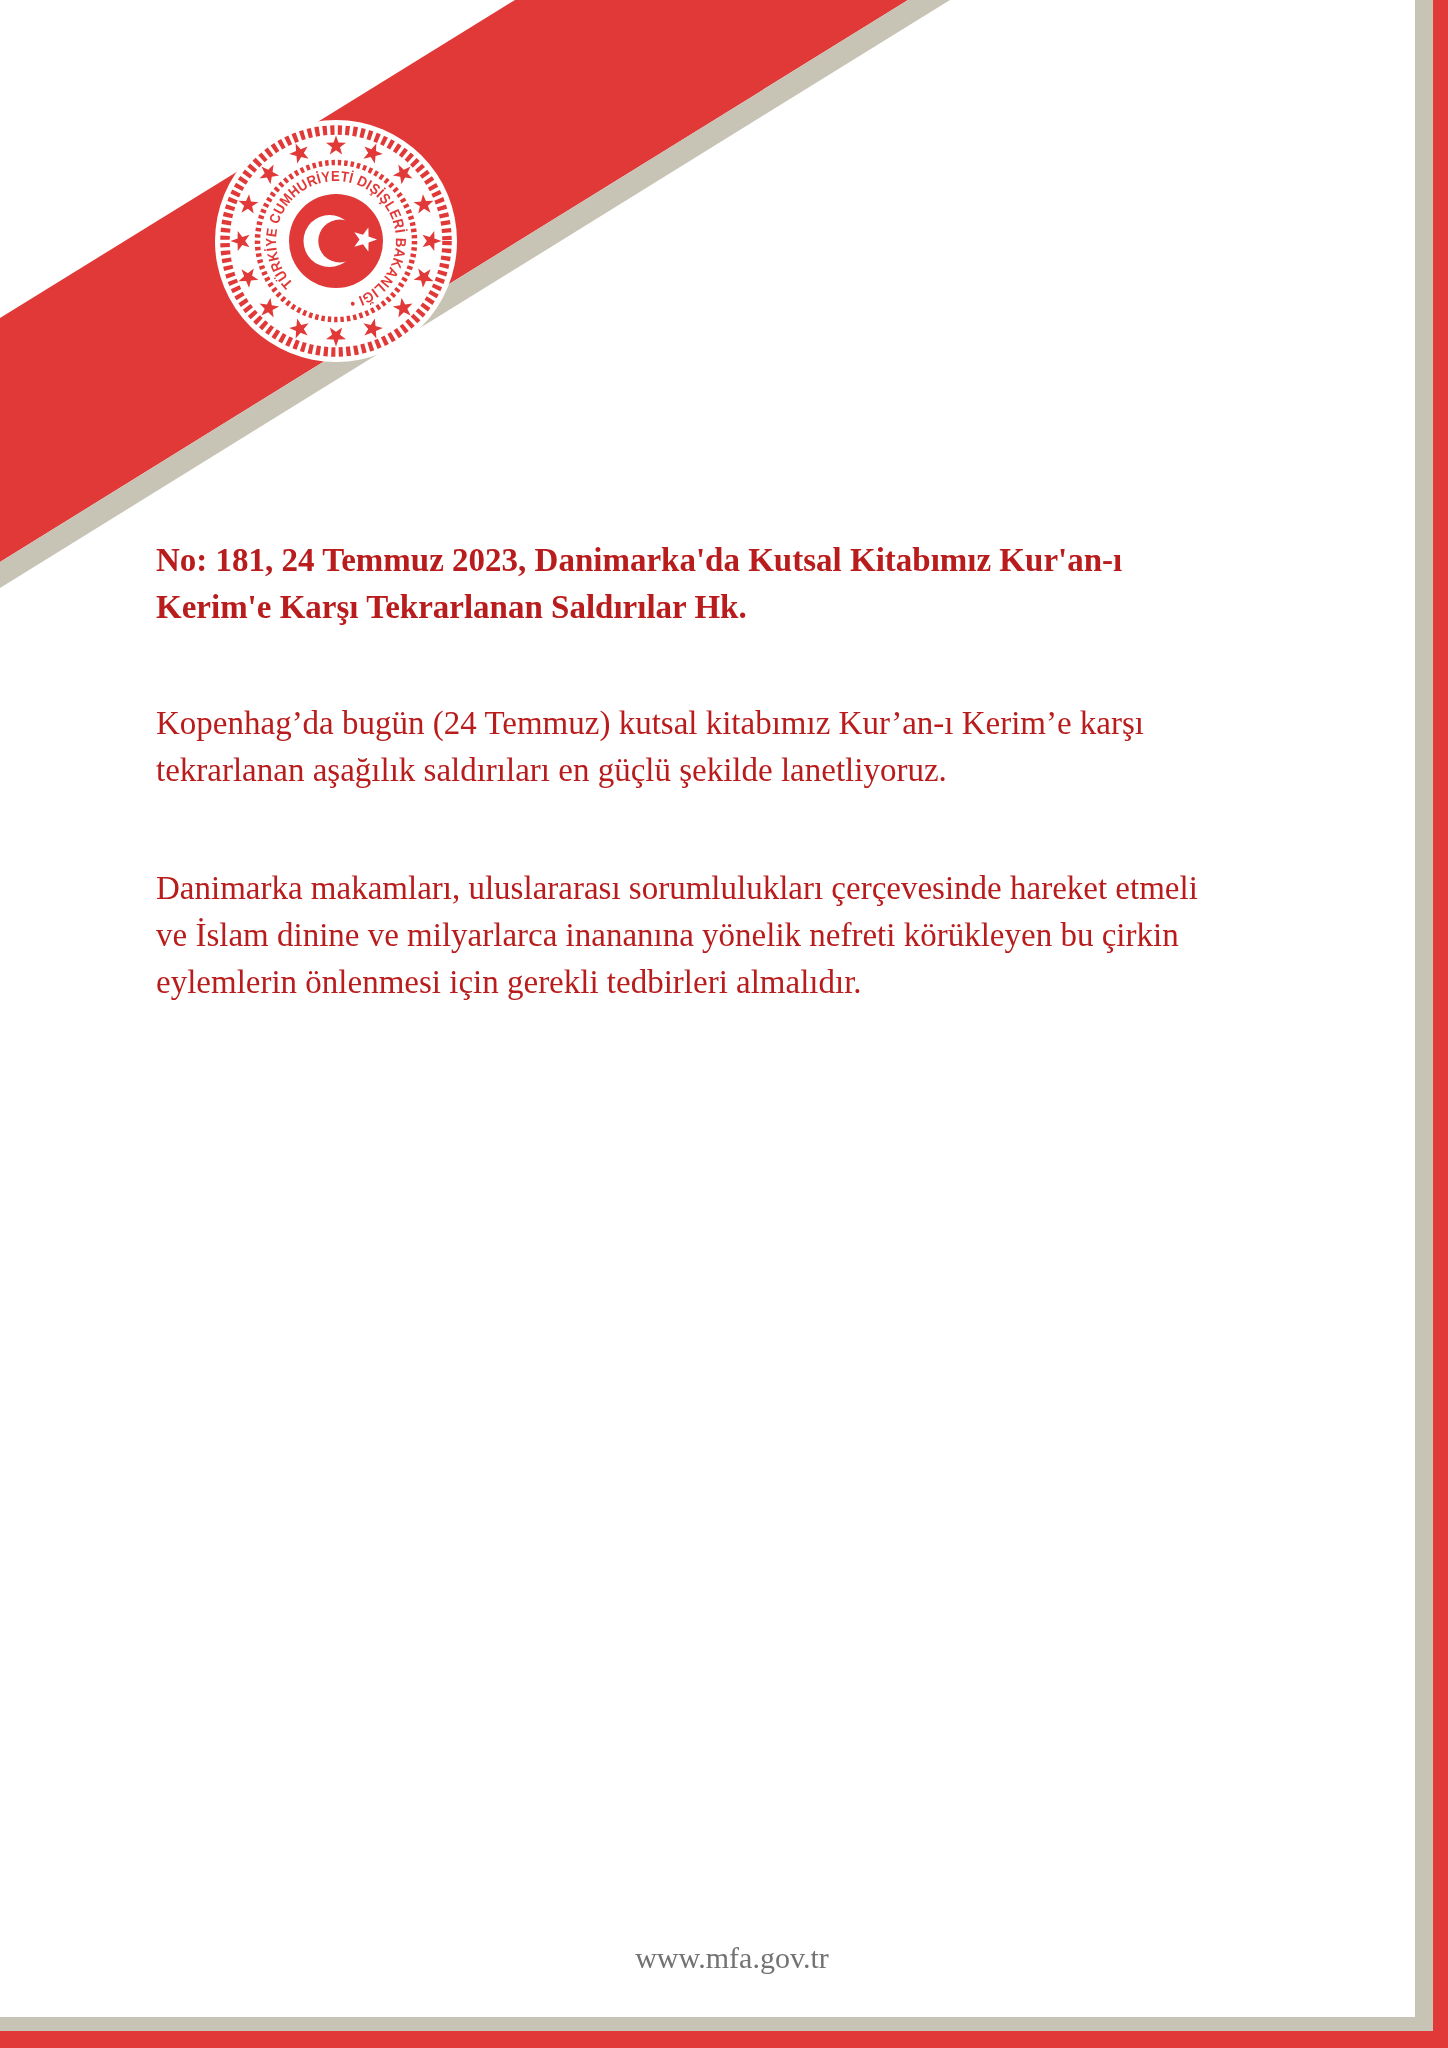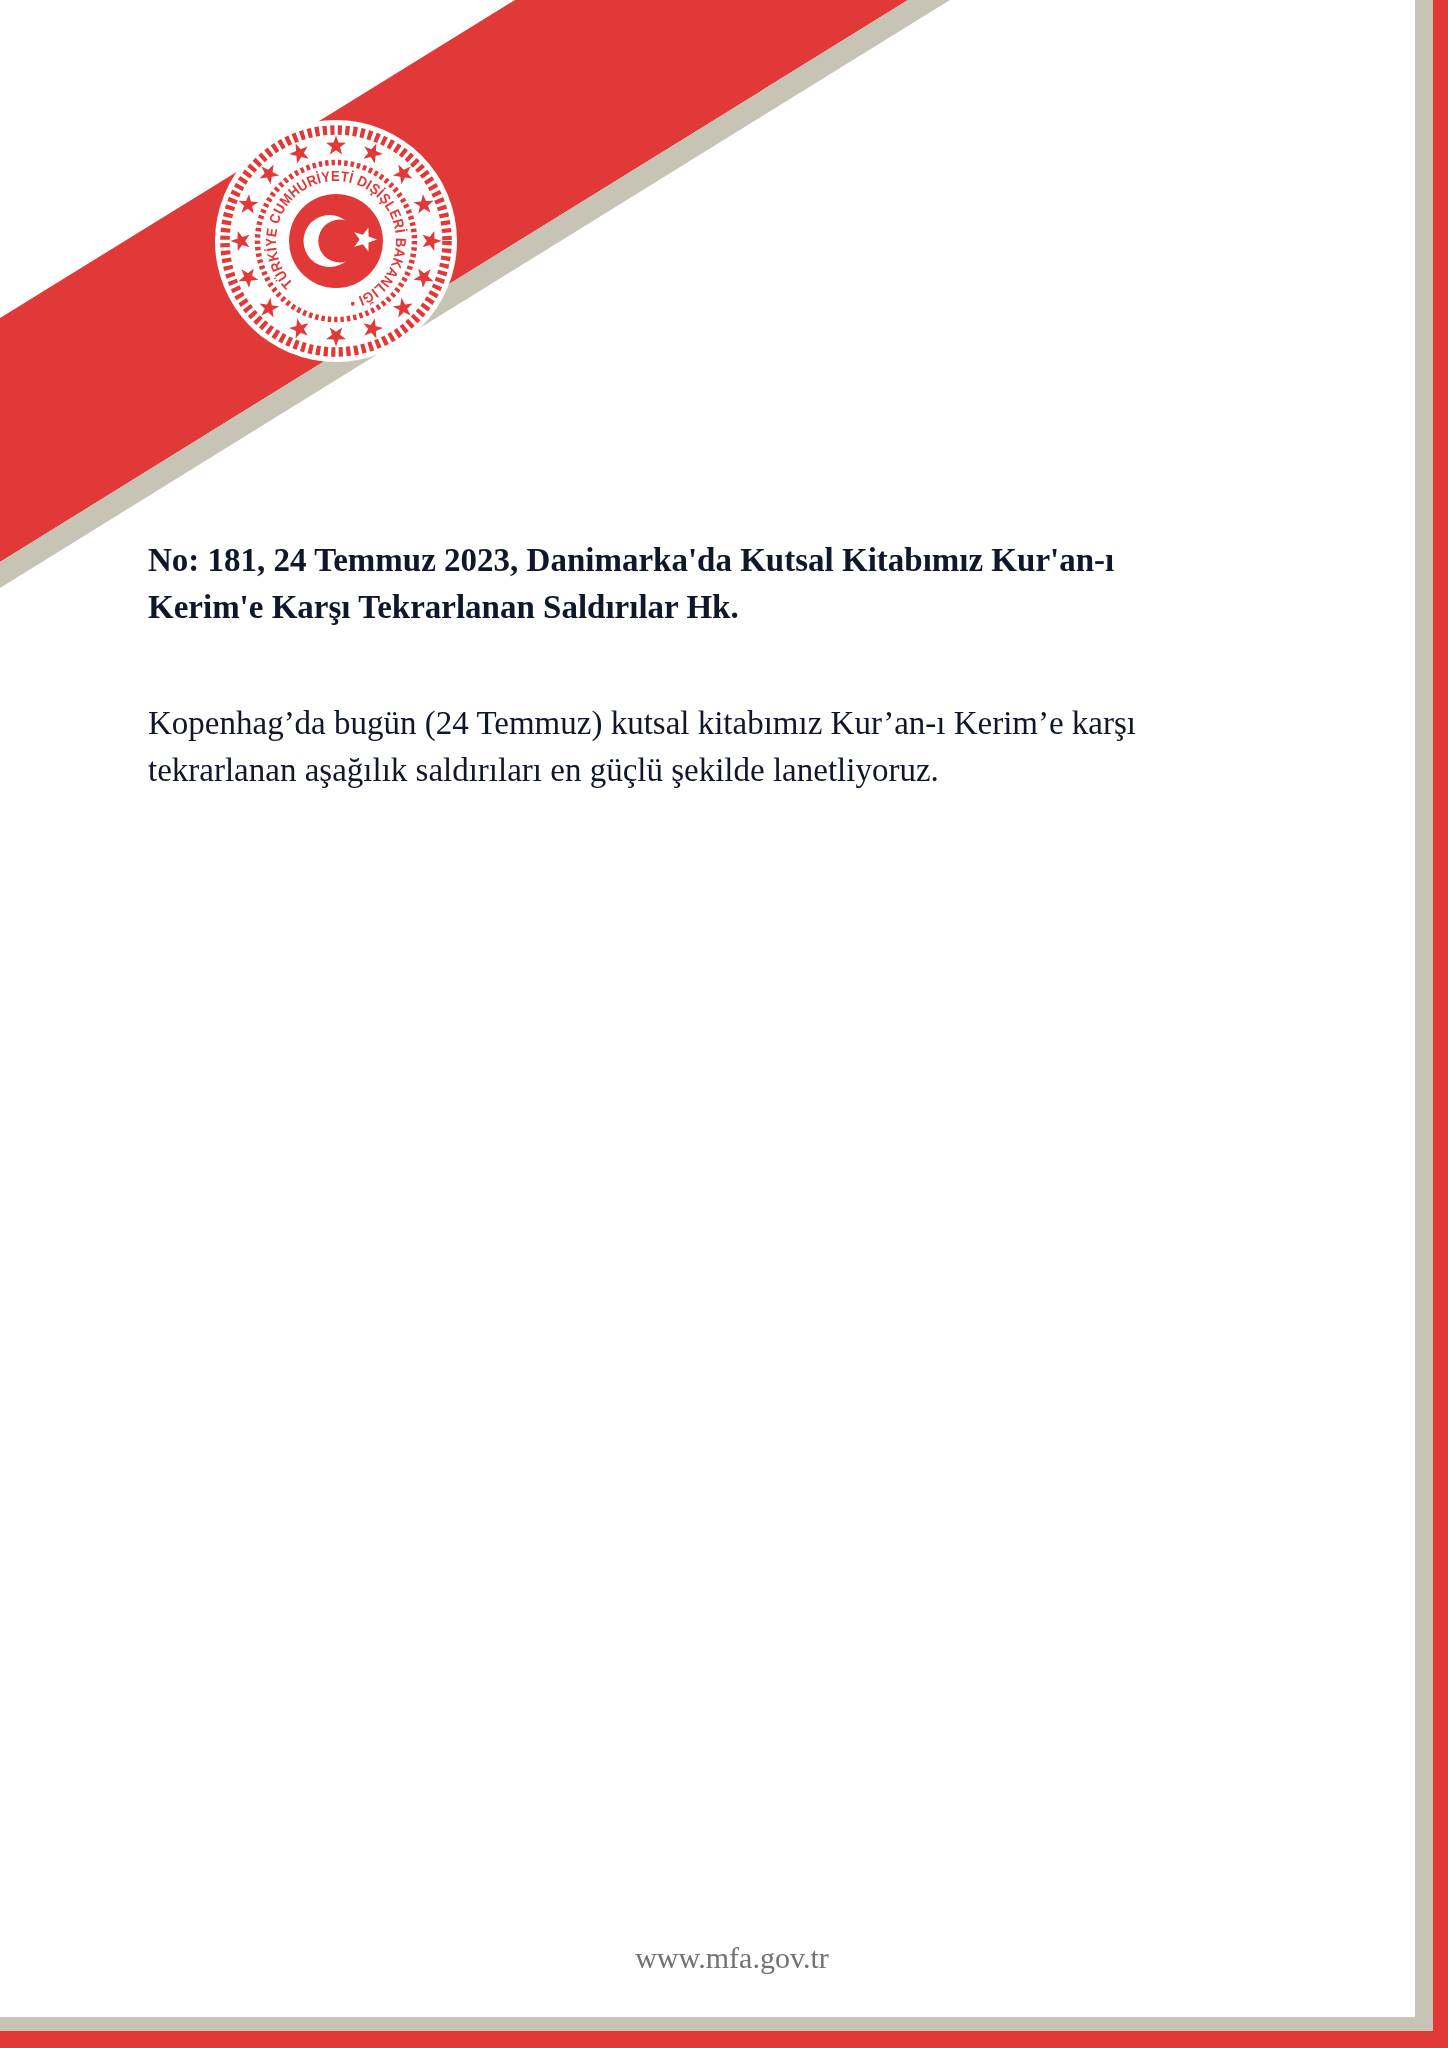--- a/index.html
+++ b/index.html
@@ -23,23 +23,23 @@
     right:123px;
     text-align:right;
     color:#d13a3c;
     font-size:43px;
     line-height:54px;
     letter-spacing:0.5px;
     white-space:pre-line;
   }
   .doc-text{
     position:absolute;
-    left:148px;
+    left:156px;
     width:1210px;
-    color:#0f172a;
+    color:#b91c1c;
     font-size:33px;
     line-height:47px;
     white-space:pre-line;
   }
   .doc-heading{
     top:537px;
     font-weight:bold;
   }
   .doc-para-1{ top:700px; }
   .doc-para-2{ top:865px; }
@@ -121,20 +121,23 @@
     </g>
   </svg>
 
 
   <div class="doc-text doc-heading">No: 181, 24 Temmuz 2023, Danimarka'da Kutsal Kitabımız Kur'an-ı
 Kerim'e Karşı Tekrarlanan Saldırılar Hk.</div>
 
   <div class="doc-text doc-para-1">Kopenhag’da bugün (24 Temmuz) kutsal kitabımız Kur’an-ı Kerim’e karşı
 tekrarlanan aşağılık saldırıları en güçlü şekilde lanetliyoruz.</div>
 
+  <div class="doc-text doc-para-2">Danimarka makamları, uluslararası sorumlulukları çerçevesinde hareket etmeli
+ve İslam dinine ve milyarlarca inananına yönelik nefreti körükleyen bu çirkin
+eylemlerin önlenmesi için gerekli tedbirleri almalıdır.</div>
 
   <div class="footer-link">www.mfa.gov.tr</div>
 
   <div class="h-bar-gray"></div>
   <div class="h-bar-red"></div>
   <div class="v-stripe-gray"></div>
   <div class="v-stripe-red"></div>
 
 </div>
 

